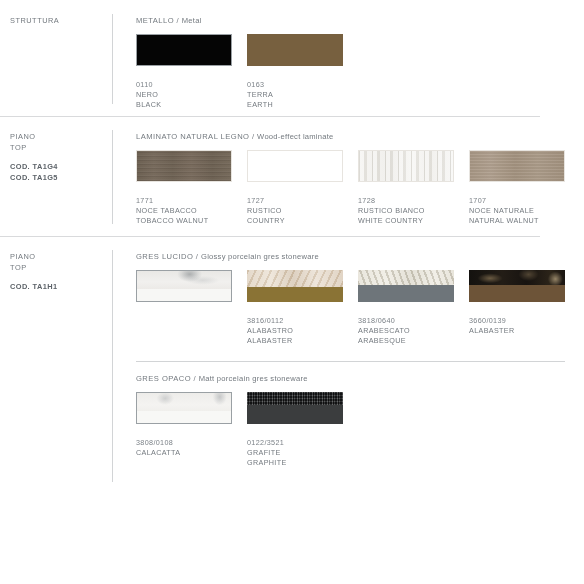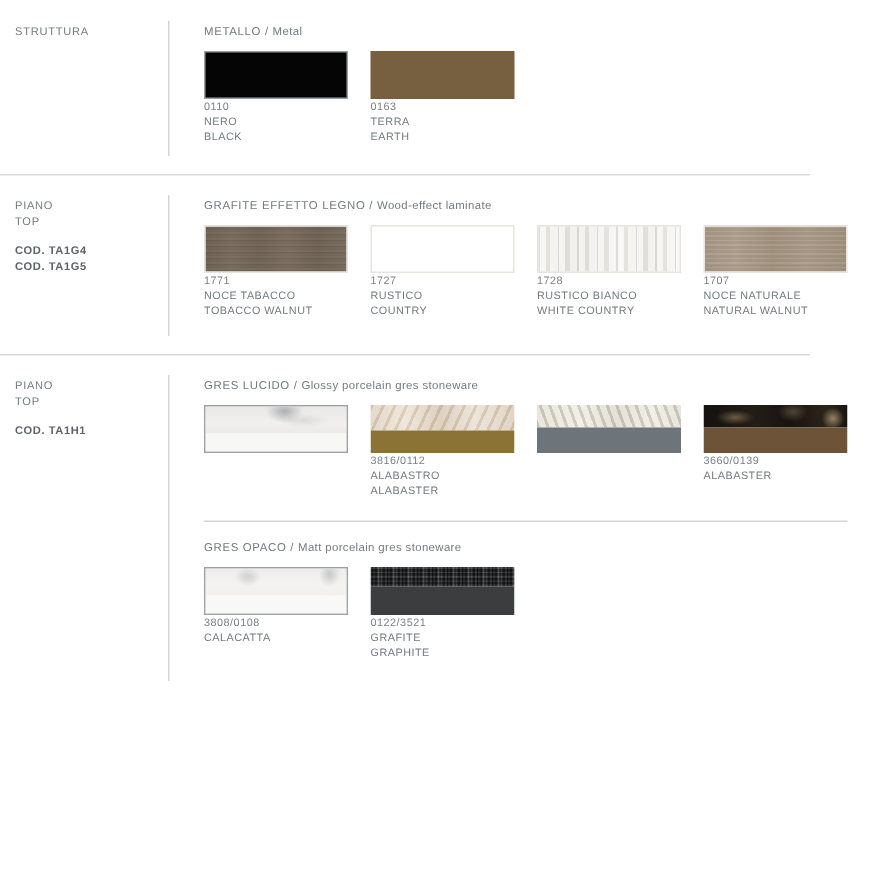--- a/index.html
+++ b/index.html
@@ -100,21 +100,21 @@
     width: 96px;
     height: 32px;
     box-sizing: border-box;
     position: relative;
     overflow: hidden;
   }
   .chip.bordered { border: 1px solid #9aa0a4; }
   .chip.hairline { border: 1px solid #e7e4df; }
 
   .chip-labels {
-    margin-top: 0;
+    margin-top: 14px;
   }
   .lbl {
     font-size: 7.2px;
     letter-spacing: 0.35px;
     line-height: 10.2px;
     color: #73797f;
     white-space: nowrap;
   }
   .lbl.code { color: #7b8187; }
 
@@ -288,21 +288,21 @@
       <div class="cat-line">PIANO</div>
       <div class="cat-line">TOP</div>
       <div class="cat-gap"></div>
       <div class="cat-code">COD. TA1G4</div>
       <div class="cat-code">COD. TA1G5</div>
     </div>
     <div class="right-col">
       <div class="vrule"></div>
 
       <div class="group-head">
-        <span>GRAFITE EFFETTO LEGNO</span><span> / </span><span class="it">Wood-effect laminate</span>
+        <span>LAMINATO NATURAL LEGNO</span><span> / </span><span class="it">Wood-effect laminate</span>
       </div>
 
       <div class="swatch-row">
         <div class="swatch-cell">
           <div class="chip hairline m-1771"></div>
           <div class="chip-labels">
             <div class="lbl code">1771</div>
             <div class="lbl">NOCE TABACCO</div>
             <div class="lbl">TOBACCO WALNUT</div>
           </div>
@@ -366,20 +366,25 @@
             <div class="lbl code">3816/0112</div>
             <div class="lbl">ALABASTRO</div>
             <div class="lbl">ALABASTER</div>
           </div>
         </div>
         <div class="swatch-cell">
           <div class="chip">
             <div class="band-top t-arabescato" style="height:48%;"></div>
             <div class="band-bot b-arabescato" style="height:52%;"></div>
           </div>
+          <div class="chip-labels">
+            <div class="lbl code">3818/0640</div>
+            <div class="lbl">ARABESCATO</div>
+            <div class="lbl">ARABESQUE</div>
+          </div>
         </div>
         <div class="swatch-cell">
           <div class="chip">
             <div class="band-top t-emperador" style="height:48%;"></div>
             <div class="band-bot b-emperador" style="height:52%;"></div>
           </div>
           <div class="chip-labels">
             <div class="lbl code">3660/0139</div>
             <div class="lbl">ALABASTER</div>
             <div class="lbl"></div>

